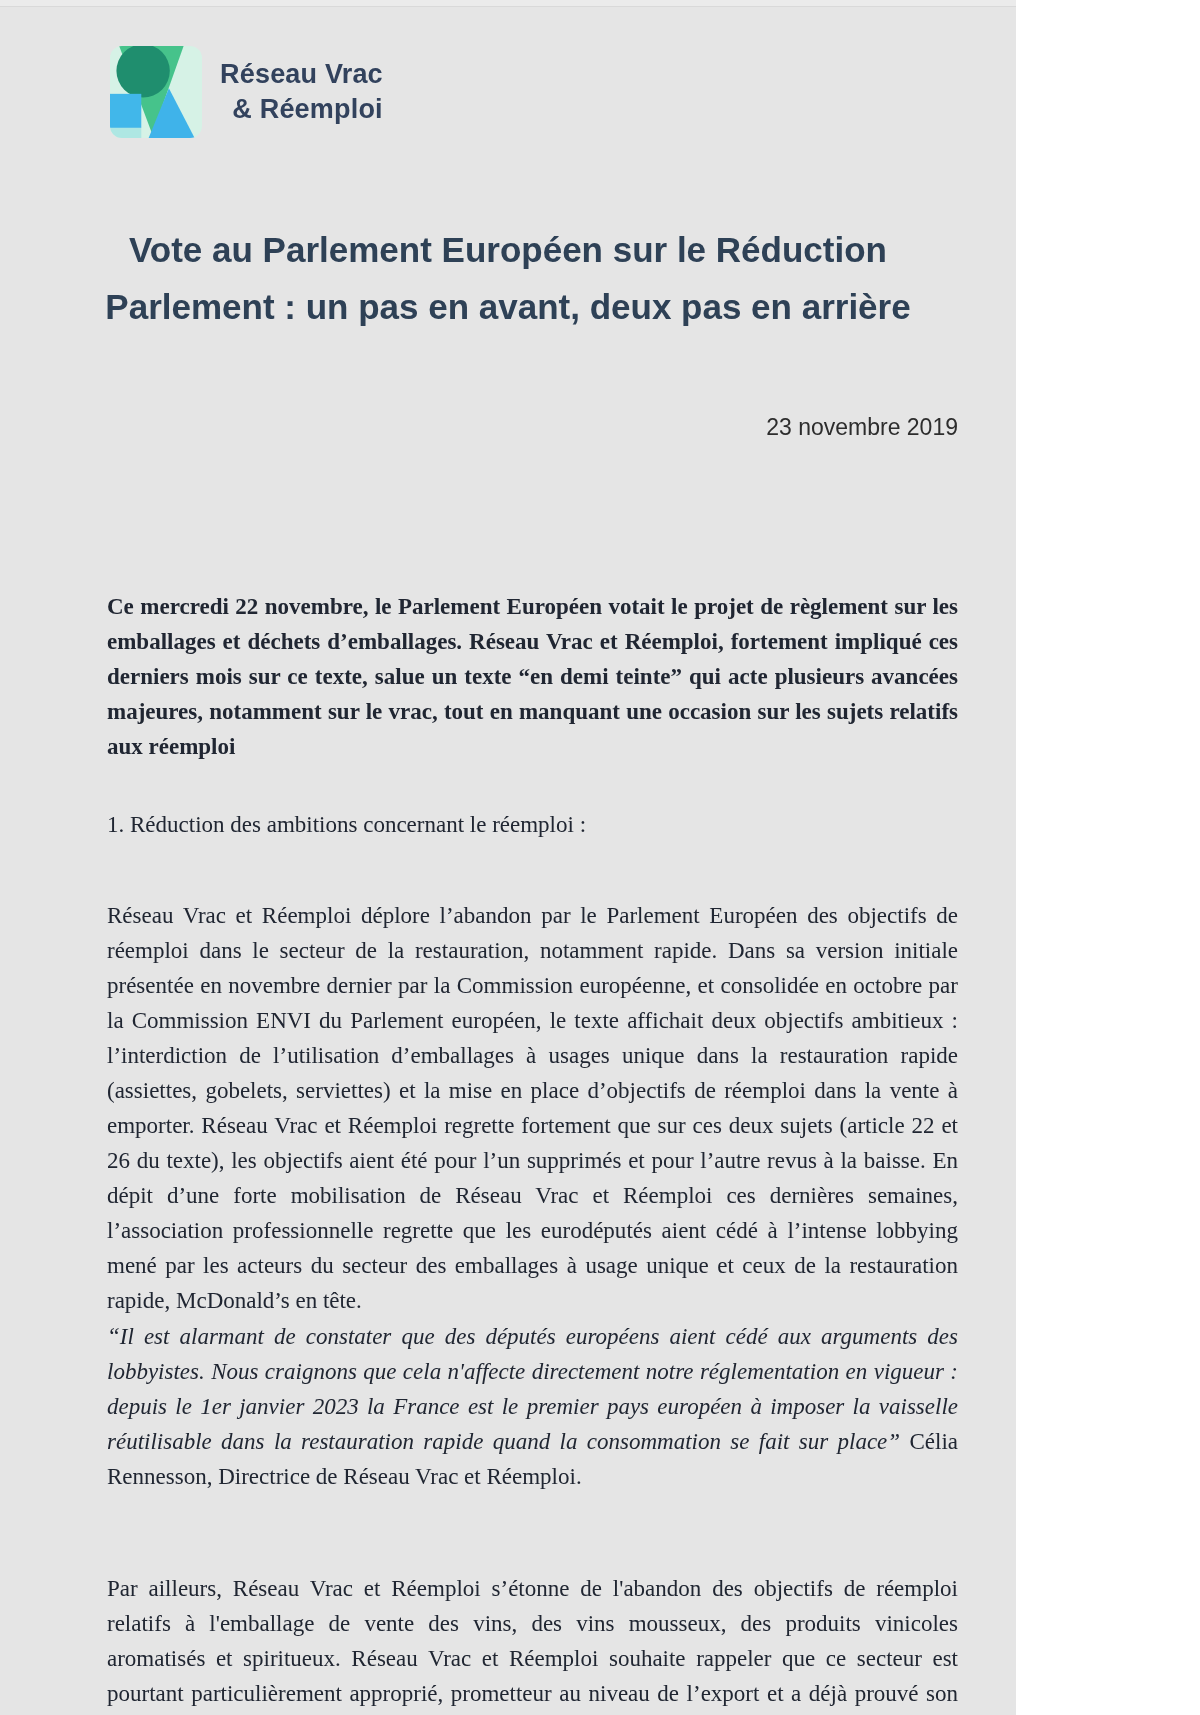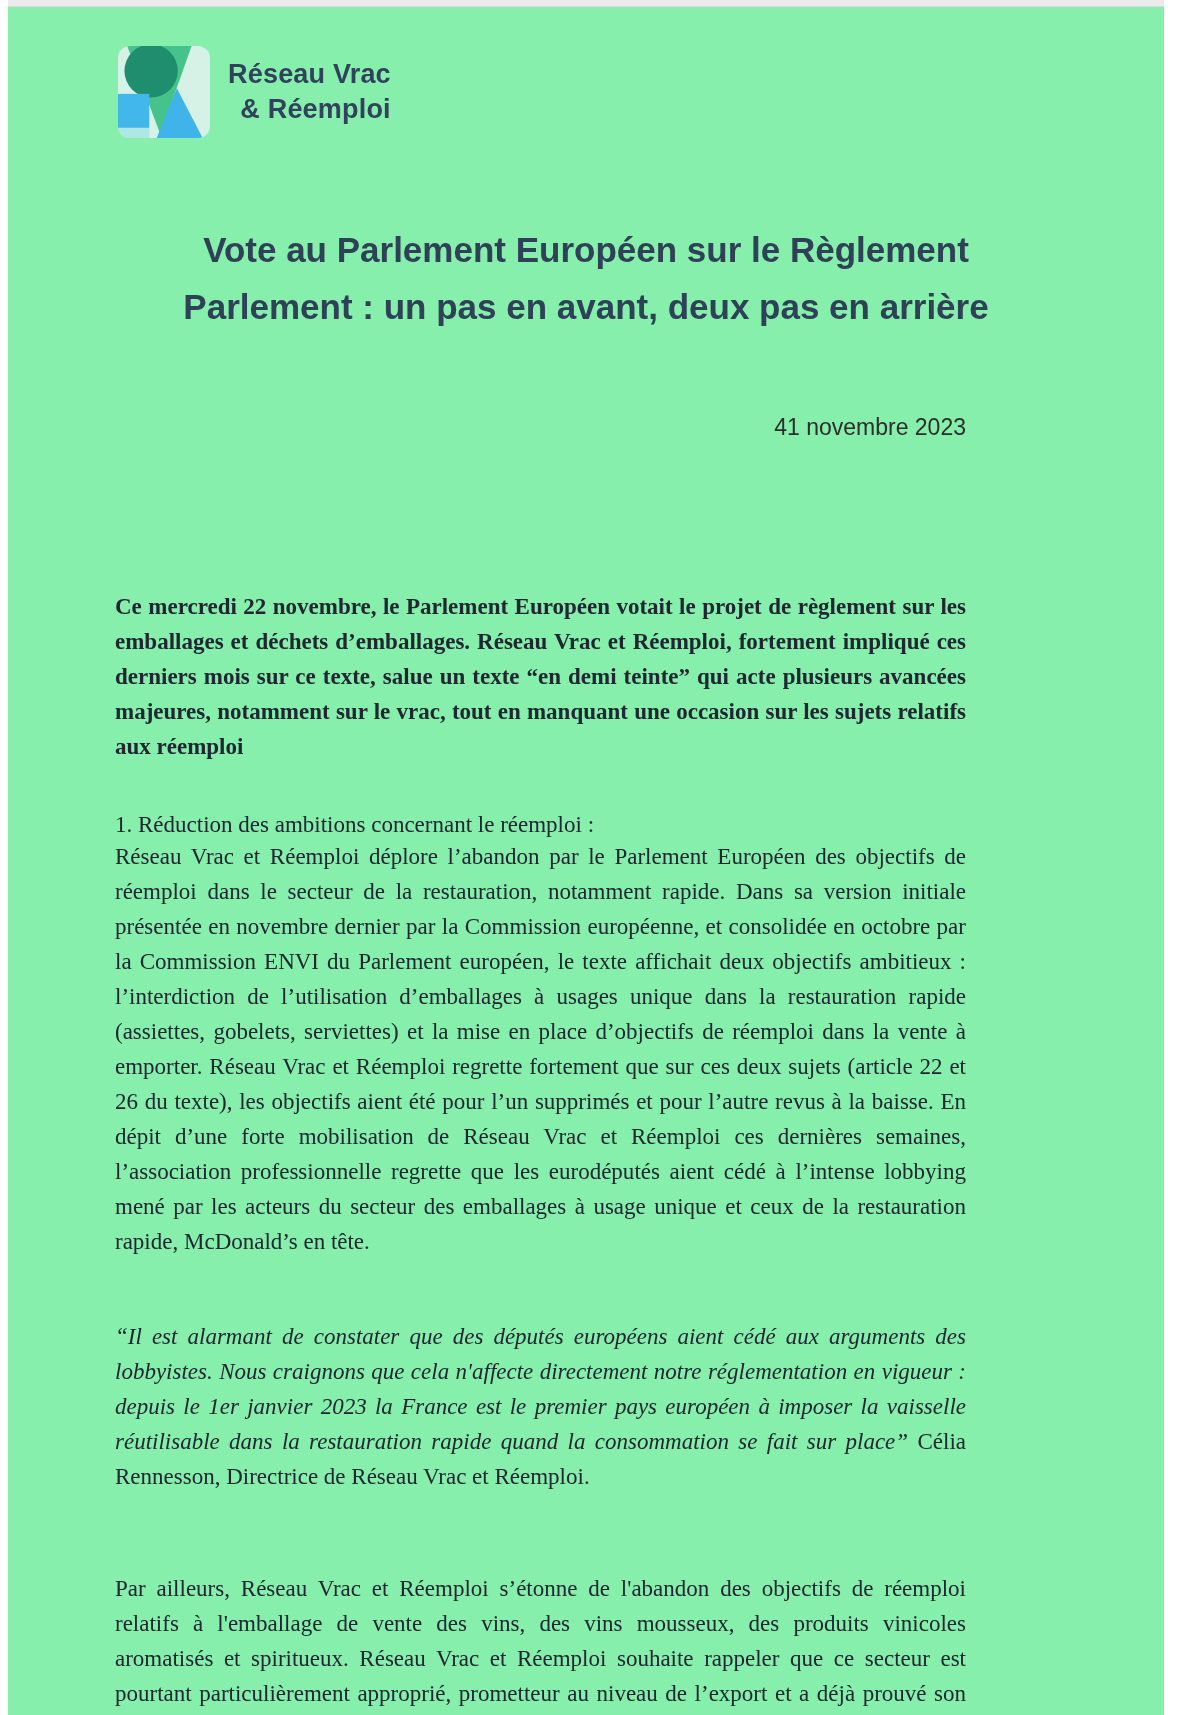--- a/index.html
+++ b/index.html
@@ -1,23 +1,22 @@
 <!DOCTYPE html>
 <html lang="fr"><head>
 <meta charset="utf-8">
 <style>
   html, body { margin: 0; padding: 0; background: #ffffff; }
   #page {
     position: relative;
-    width: 1156px;
+    width: 1016px;
     height: 1715px;
-    background: #86efac;
+    background: #e5e5e5;
     overflow: hidden;
     font-family: "Liberation Serif", serif;
-    margin-left: 8px;
   }
   .top-strip {
     position: absolute;
     top: 0; left: 0;
     width: 100%; height: 6px;
     background: #ebebeb;
     border-bottom: 1px solid #d9d9d9;
   }
   
   .logo {
@@ -64,21 +63,21 @@
     position: absolute;
     left: 107px;
     width: 851px;
     font-size: 23px;
     line-height: 35px;
     color: #202632;
     text-align: justify;
   }
   .intro    { top: 566px; font-weight: bold; }
   .heading  { top: 784px; font-weight: normal; text-align: left; }
-  .para1    { top: 816px; }
+  .para1    { top: 875px; }
   .quote    { top: 1296px; }
   .quote .q-italic { font-style: italic; }
   .para2    { top: 1548px; }
 </style>
 </head>
 <body>
 
 <div id="page">
 
   <div class="top-strip"></div>
@@ -99,25 +98,25 @@
         <polygon points="64,46 92,100 42,100" fill="#3fb3ea"></polygon>
       </g>
     </svg>
     <div class="logo-text">
       <div>Réseau Vrac</div>
       <div>&amp; Réemploi</div>
     </div>
   </div>
 
   <div class="doc-title">
-    <div>Vote au Parlement Européen sur le Règlement</div>
+    <div>Vote au Parlement Européen sur le Réduction</div>
     <div>Parlement : un pas en avant, deux pas en arrière</div>
   </div>
 
-  <div class="doc-date">41 novembre 2023</div>
+  <div class="doc-date">23 novembre 2019</div>
 
   <p class="body-block intro">Ce mercredi 22 novembre, le Parlement Européen votait le projet de règlement sur les emballages et déchets d’emballages. Réseau Vrac et Réemploi, fortement impliqué ces derniers mois sur ce texte, salue un texte “en demi teinte” qui acte plusieurs avancées majeures, notamment sur le vrac, tout en manquant une occasion sur les sujets relatifs aux réemploi</p>
 
   <p class="body-block heading">1. Réduction des ambitions concernant le réemploi :</p>
 
   <p class="body-block para1">Réseau Vrac et Réemploi déplore l’abandon par le Parlement Européen des objectifs de réemploi dans le secteur de la restauration, notamment rapide. Dans sa version initiale présentée en novembre dernier par la Commission européenne, et consolidée en octobre par la Commission ENVI du Parlement européen, le texte affichait deux objectifs ambitieux : l’interdiction de l’utilisation d’emballages à usages unique dans la restauration rapide (assiettes, gobelets, serviettes) et la mise en place d’objectifs de réemploi dans la vente à emporter. Réseau Vrac et Réemploi regrette fortement que sur ces deux sujets (article 22 et 26 du texte), les objectifs aient été pour l’un supprimés et pour l’autre revus à la baisse. En dépit d’une forte mobilisation de Réseau Vrac et Réemploi ces dernières semaines, l’association professionnelle regrette que les eurodéputés aient cédé à l’intense lobbying mené par les acteurs du secteur des emballages à usage unique et ceux de la restauration rapide, McDonald’s en tête.</p>
 
   <p class="body-block quote"><span class="q-italic">“Il est alarmant de constater que des députés européens aient cédé aux arguments des lobbyistes. Nous craignons que cela n'affecte directement notre réglementation en vigueur : depuis le 1er janvier 2023 la France est le premier pays européen à imposer la vaisselle réutilisable dans la restauration rapide quand la consommation se fait sur place”</span> <span>Célia Rennesson, Directrice de Réseau Vrac et Réemploi.</span></p>
 
   <p class="body-block para2">Par ailleurs, Réseau Vrac et Réemploi s’étonne de l'abandon des objectifs de réemploi relatifs à l'emballage de vente des vins, des vins mousseux, des produits vinicoles aromatisés et spiritueux. Réseau Vrac et Réemploi souhaite rappeler que ce secteur est pourtant particulièrement approprié, prometteur au niveau de l’export et a déjà prouvé son efficacité technique en matière de réemploi, notamment en France.</p>

